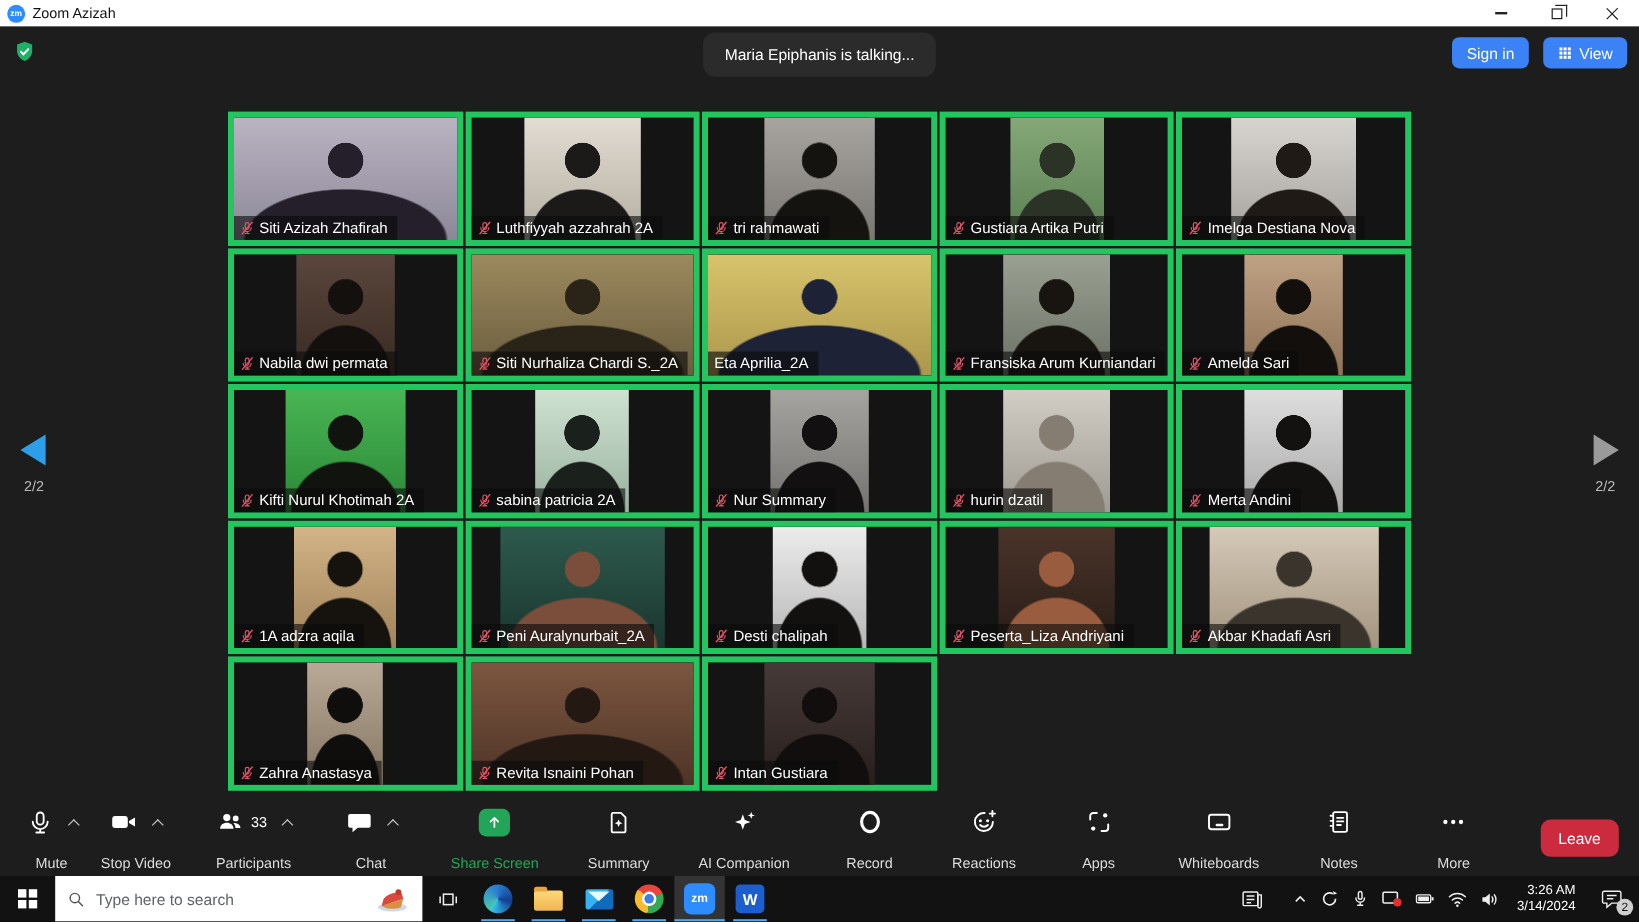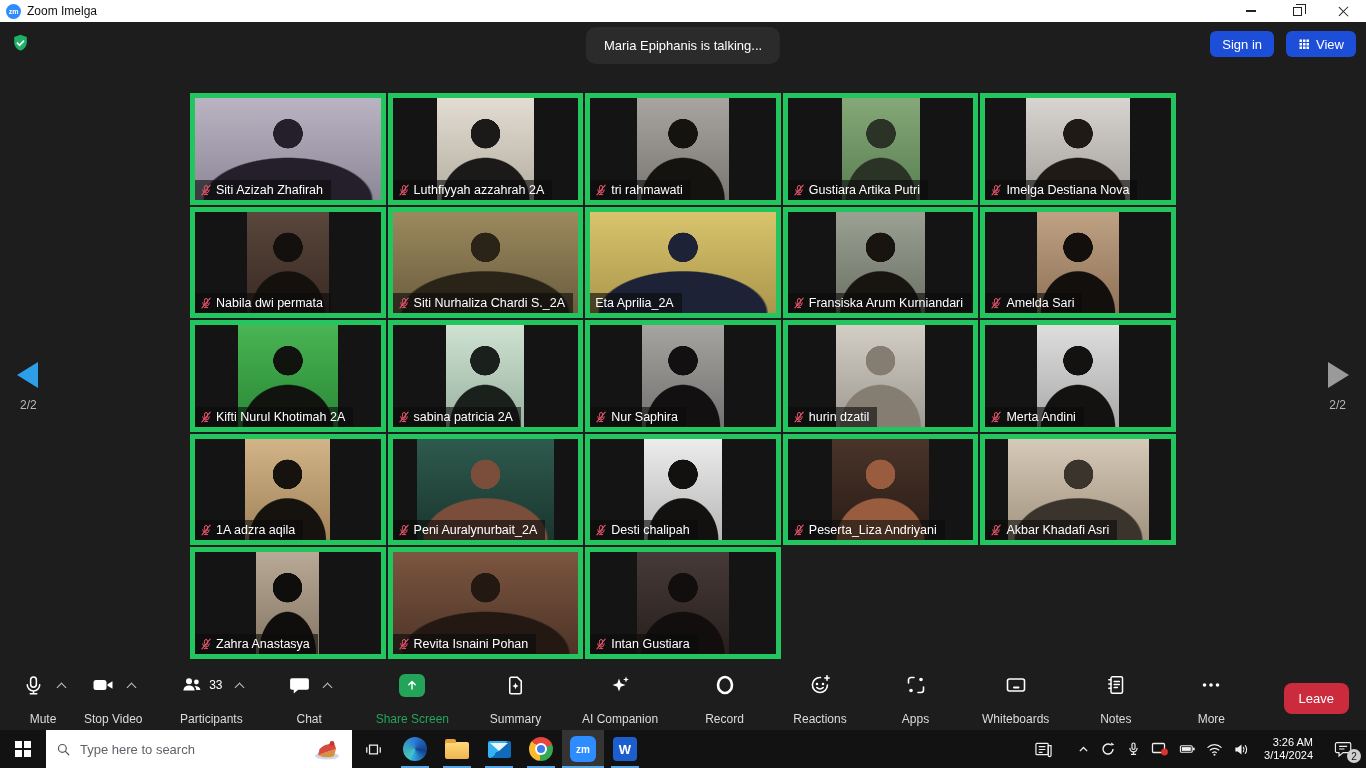--- a/index.html
+++ b/index.html
@@ -17,21 +17,21 @@
   .ico-restore{width:9px;height:9px;border:1.2px solid #222;position:relative;background:#fff}
   .ico-restore::before{content:"";position:absolute;left:2px;top:-4px;width:9px;height:9px;border:1.2px solid #222;border-bottom:none;border-left:none}
   .ico-close{position:relative;width:11px;height:11px}
   .ico-close::before,.ico-close::after{content:"";position:absolute;left:5px;top:-1px;width:1.4px;height:13px;background:#222}
   .ico-close::before{transform:rotate(45deg)}.ico-close::after{transform:rotate(-45deg)}
 
   
   .app{position:absolute;top:22px;left:0;width:1366px;height:708px;background:#1d1d1d}
   .shield{position:absolute;left:10px;top:11px;width:21px;height:21px}
   .toast{position:absolute;top:5px;left:50%;transform:translateX(-50%);background:#2b2b2b;border-radius:10px;padding:11px 18px;font-size:13px;color:#fff;white-space:nowrap}
-  .hdr-btn{position:absolute;top:9px;height:26px;display:flex;align-items:center;gap:6px;background:#1d4ed8;border:none;border-radius:6px;color:#fff;font-size:13px;padding:0 12px;font-family:inherit}
+  .hdr-btn{position:absolute;top:9px;height:26px;display:flex;align-items:center;gap:6px;background:#3b82f6;border:none;border-radius:6px;color:#fff;font-size:13px;padding:0 12px;font-family:inherit}
   .btn-signin{right:92px}
   .btn-view{right:10px}
 
   
   .grid{position:absolute;left:190px;top:71px;width:986px;height:566px;display:grid;grid-template-columns:repeat(5,1fr);grid-template-rows:repeat(5,1fr);gap:2px}
   .tile{position:relative;background:#141414;overflow:hidden;border:5px solid #22c55e}
   .video{height:100%;width:var(--vw);margin:0 auto;
     background:
       radial-gradient(circle 15px at 50% 35%, var(--p) 97%, transparent),
       radial-gradient(ellipse 46% 42% at 50% 100%, var(--p) 97%, transparent),
@@ -87,21 +87,21 @@
   .clock{text-align:right;color:#fff;font-size:11px;line-height:13px;padding:0 9px}
   .action{position:relative;width:44px;height:100%;display:flex;align-items:center;justify-content:center}
   .action .badge{position:absolute;right:5px;bottom:5px;width:14px;height:14px;border-radius:50%;background:#cfcfcf;color:#111;font-size:10px;display:flex;align-items:center;justify-content:center}
   .gap14{width:14px}
 </style>
 </head>
 <body>
 
 <div class="titlebar">
   <span class="zm-logo">zm</span>
-  <span class="tb-title">Zoom Imelga</span>
+  <span class="tb-title">Zoom Azizah</span>
   <div class="wc">
     <div class="wc-btn">
         <span class="ico-min"></span>
       </div>
     <div class="wc-btn">
         <span class="ico-restore"></span>
       </div>
     <div class="wc-btn">
         <span class="ico-close"></span>
       </div>
@@ -328,21 +328,21 @@
       <div class="nameplate">
         <span class="mic">
             <svg viewBox="0 0 16 16" width="12" height="12">
               <g fill="none" stroke="#e4556a" stroke-width="1.3" stroke-linecap="round">
                 <rect x="5.9" y="2" width="4.2" height="7.6" rx="2.1"></rect>
                 <path d="M3.6 7.6a4.4 4.4 0 0 0 8.8 0M8 12.2v1.9M5.7 14.1h4.6"></path>
                 <path d="M13.6 1.6L2.6 14.4" stroke-width="1.5"></path>
               </g>
             </svg>
           </span>
-        <span>Nur Saphira</span>
+        <span>Nur Summary</span>
       </div>
     </div>
 
     <div class="tile" style="--b1:#d2cec6;--b2:#9e9a92;--p:#867d72;--vw:48%">
       <div class="video"></div>
       <div class="nameplate">
         <span class="mic">
             <svg viewBox="0 0 16 16" width="12" height="12">
               <g fill="none" stroke="#e4556a" stroke-width="1.3" stroke-linecap="round">
                 <rect x="5.9" y="2" width="4.2" height="7.6" rx="2.1"></rect>

